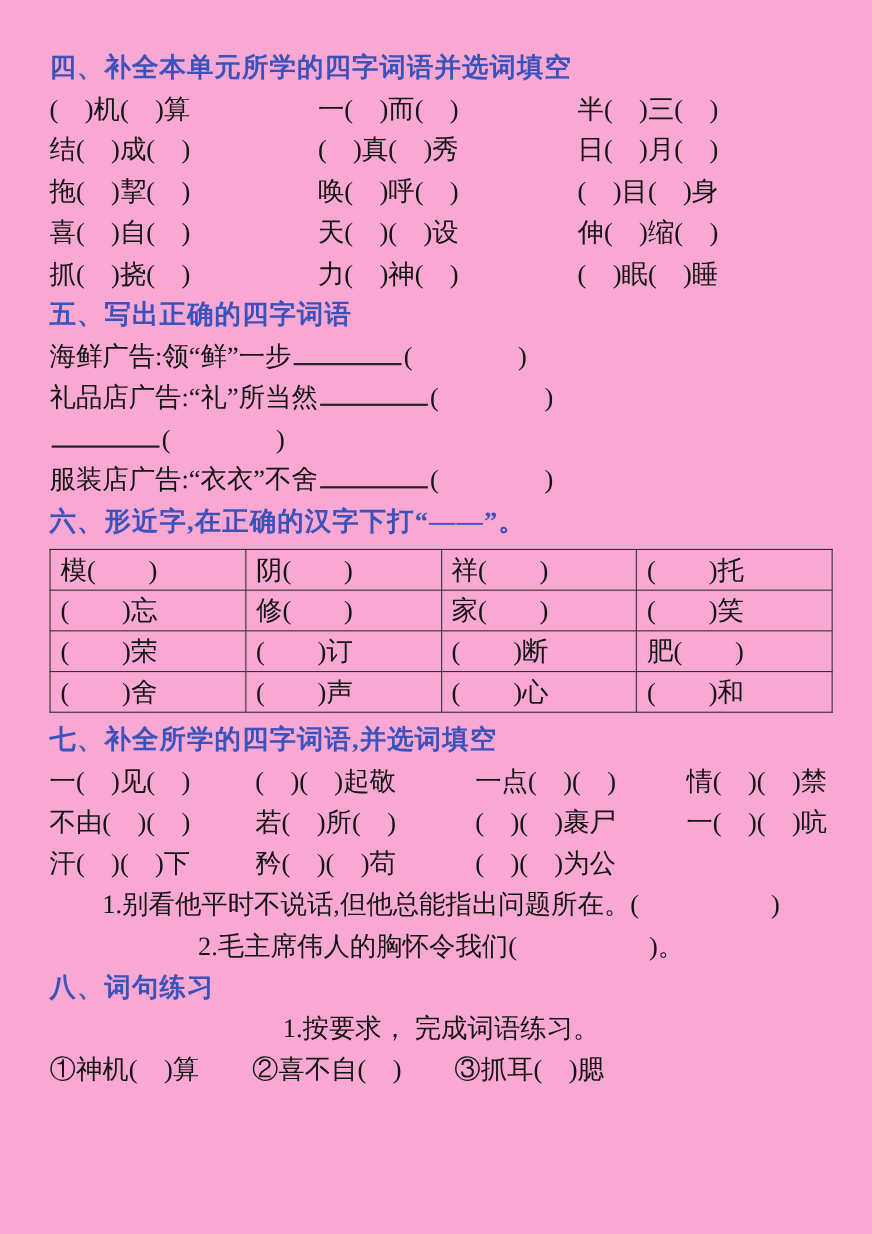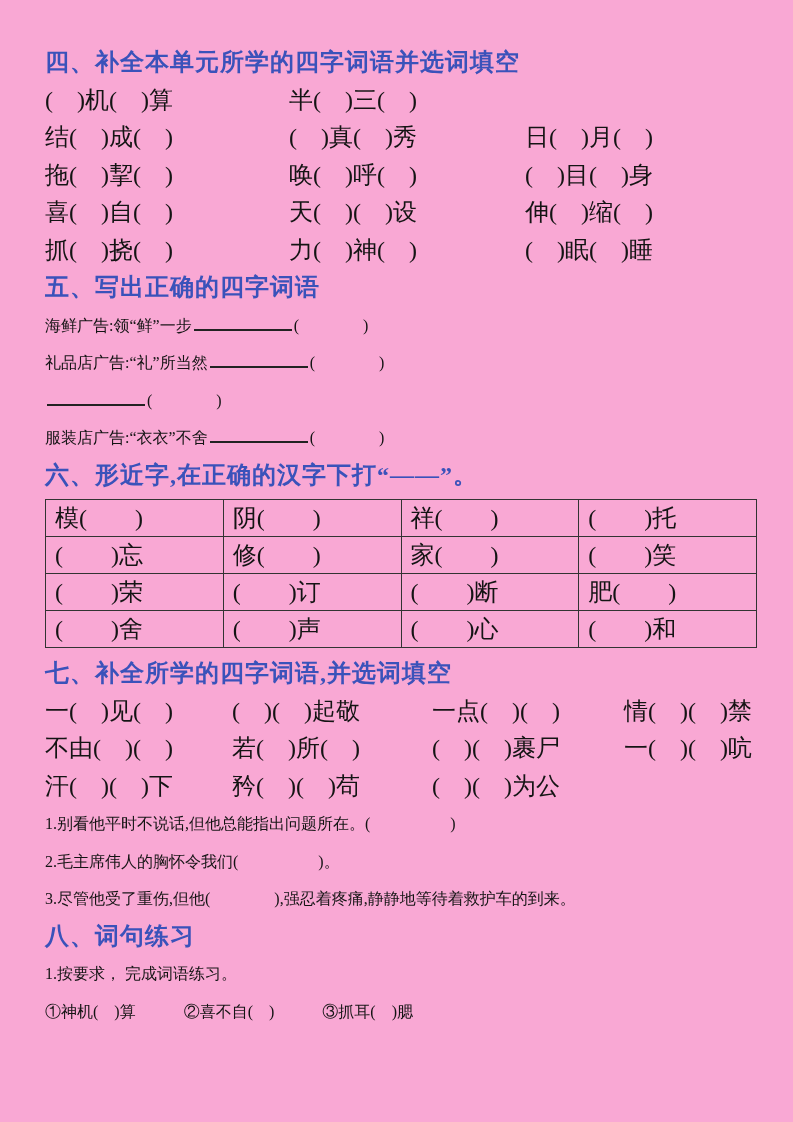--- a/index.html
+++ b/index.html
@@ -17,23 +17,24 @@
   }
   .heading {
     font-size: 24px;
     line-height: 37.5px;
     font-weight: 600;
     color: #3a52ba;
     white-space: pre-wrap;
     letter-spacing: 1px;
   }
   .line {
-    font-size: 16px;
+    font-size: 24px;
     line-height: 37.5px;
     white-space: pre-wrap;
+    text-align: center;
   }
   .grid3 {
     display: grid;
     grid-template-columns: 244px 236px 1fr;
   }
   .grid4 {
     display: grid;
     grid-template-columns: 171px 184px 176px 1fr;
     gap: 16px;
   }
@@ -69,20 +70,21 @@
 </style>
 </head>
 <body>
 
 <div class="page">
 
   <div class="heading">四、补全本单元所学的四字词语并选词填空</div>
   <div>
     <div class="grid3">
       <span class="cell">(　)机(　)算</span>
+      <span class="cell">一(　)而(　)</span>
       <span class="cell">半(　)三(　)</span>
     </div>
     <div class="grid3">
       <span class="cell">结(　)成(　)</span>
       <span class="cell">(　)真(　)秀</span>
       <span class="cell">日(　)月(　)</span>
     </div>
     <div class="grid3">
       <span class="cell">拖(　)挈(　)</span>
       <span class="cell">唤(　)呼(　)</span>
@@ -161,21 +163,20 @@
       <span class="cell">一(　)(　)吭</span>
     </div>
     <div class="grid4">
       <span class="cell">汗(　)(　)下</span>
       <span class="cell">矜(　)(　)苟</span>
       <span class="cell">(　)(　)为公</span>
     </div>
   </div>
   <div class="line">1.别看他平时不说话,但他总能指出问题所在。(　　　　　)</div>
   <div class="line">2.毛主席伟人的胸怀令我们(　　　　　)。</div>
-  <div class="line">3.尽管他受了重伤,但他(　　　　),强忍着疼痛,静静地等待着救护车的到来。</div>
 
   <div class="heading">八、词句练习</div>
   <div class="line">1.按要求， 完成词语练习。</div>
   <div class="line items-row">
     <span>①神机(　)算</span>
     <span>②喜不自(　)</span>
     <span>③抓耳(　)腮</span>
   </div>
 
 </div>

